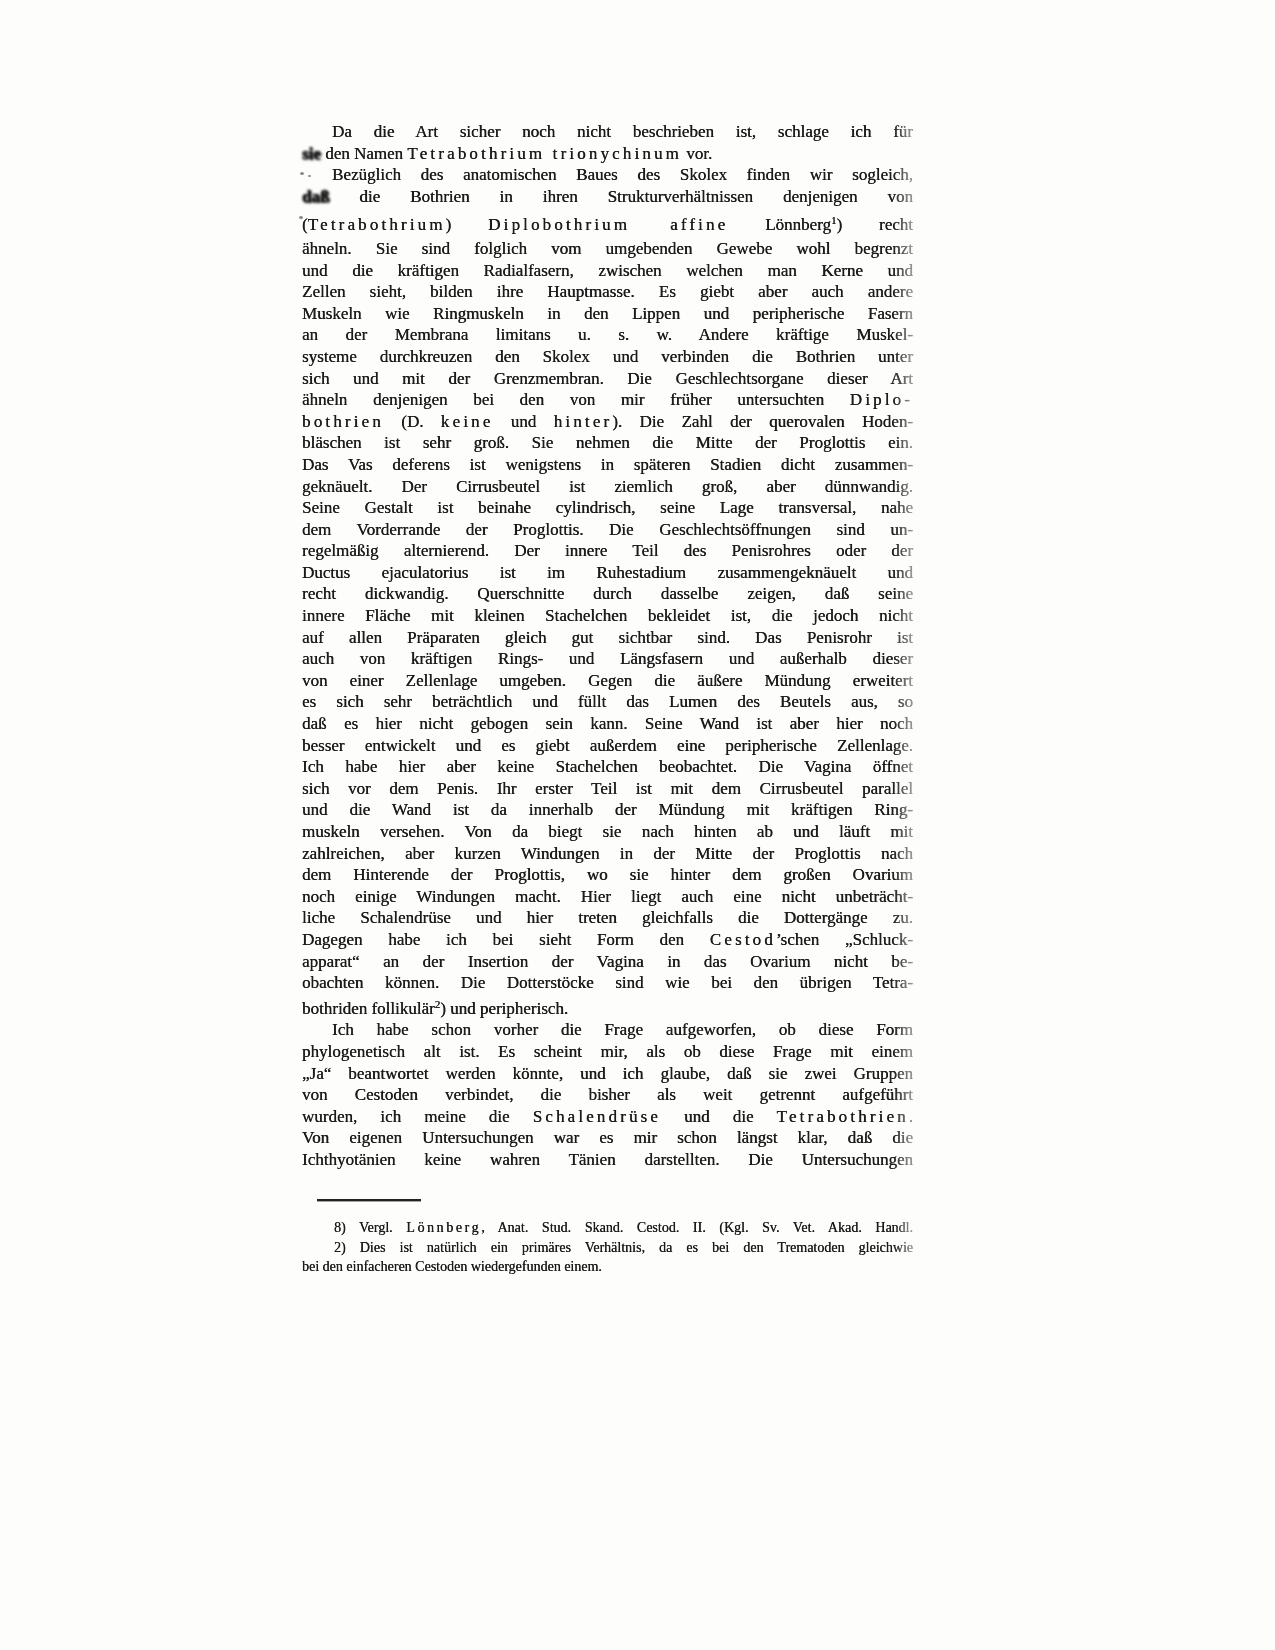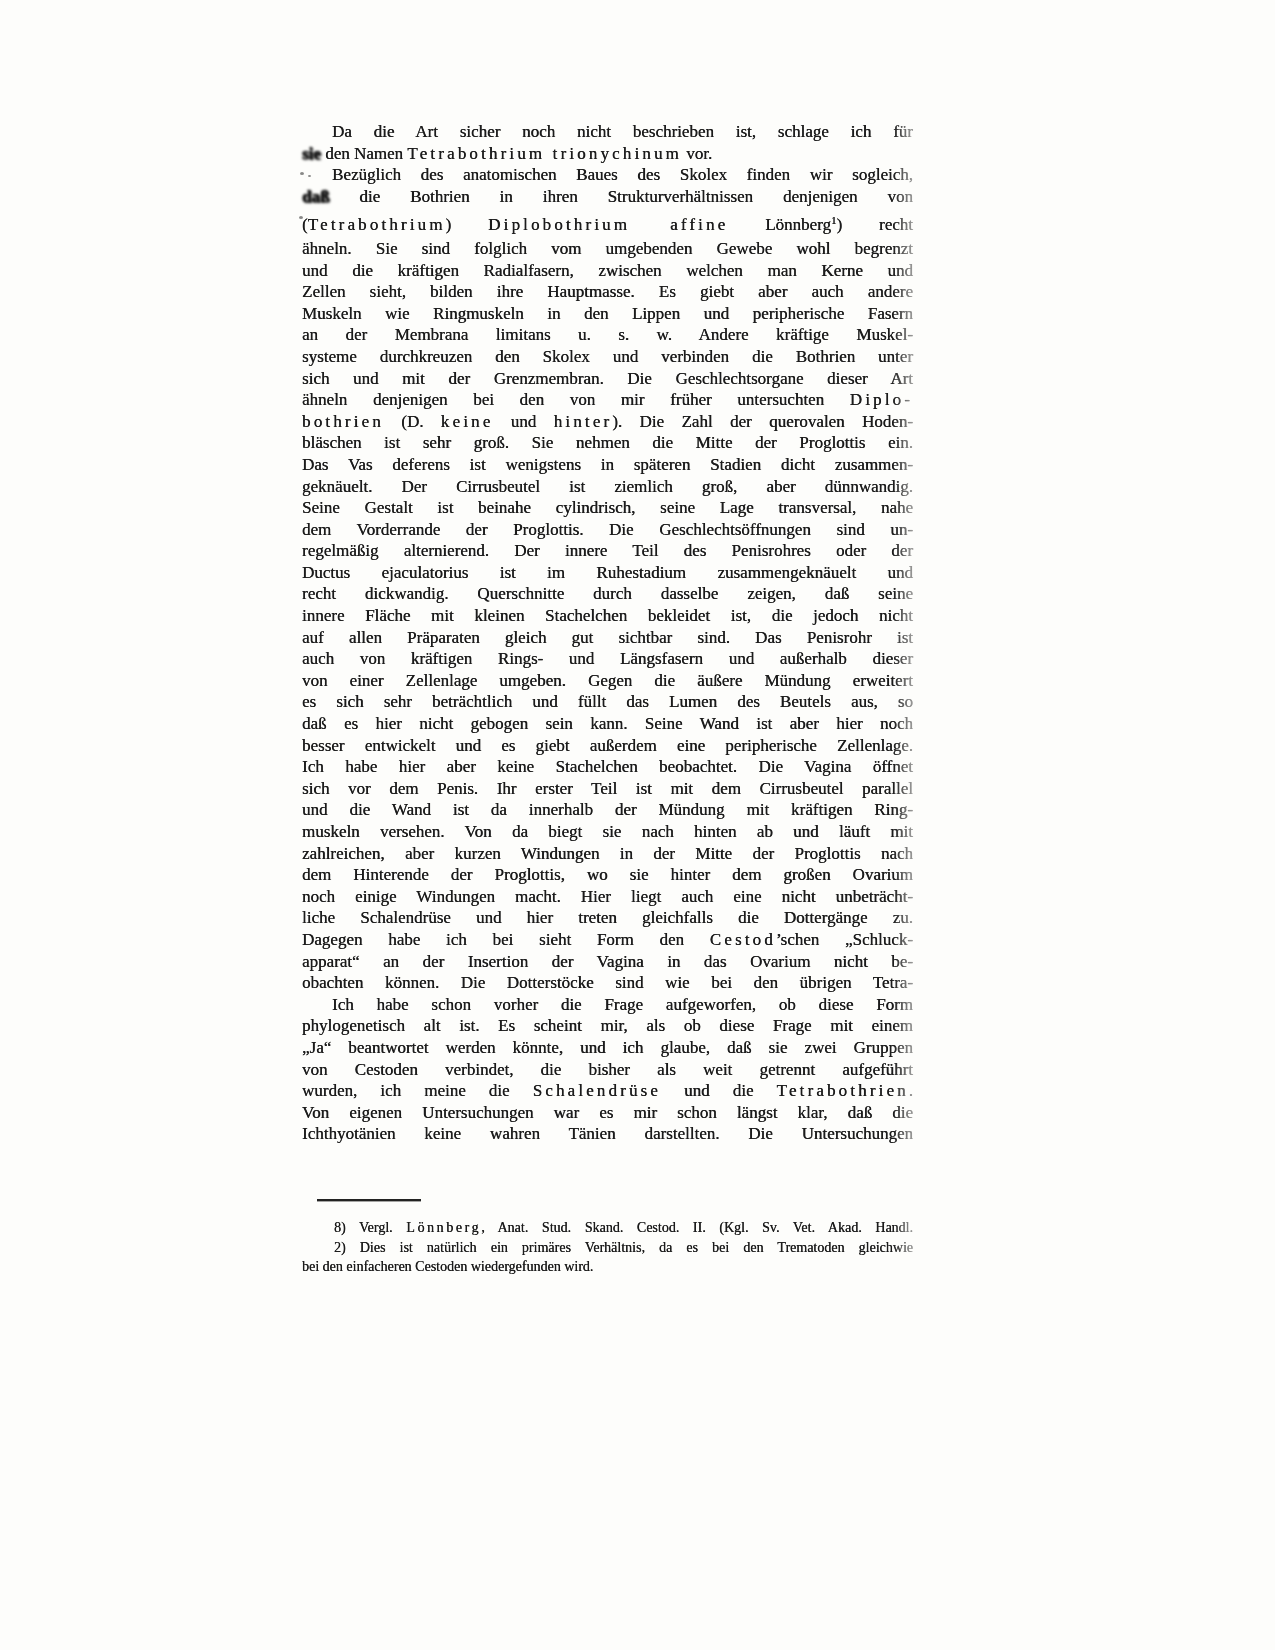--- a/index.html
+++ b/index.html
@@ -88,31 +88,32 @@
       <div class="line just"><span class="seg-normal">sich vor dem Penis.  Ihr erster Teil ist mit dem Cirrusbeutel parallel</span></div>
       <div class="line just"><span class="seg-normal">und die Wand ist da innerhalb der Mündung mit kräftigen Ring-</span></div>
       <div class="line just"><span class="seg-normal">muskeln versehen.  Von da biegt sie nach hinten ab und läuft mit</span></div>
       <div class="line just"><span class="seg-normal">zahlreichen, aber kurzen Windungen in der Mitte der Proglottis nach</span></div>
       <div class="line just"><span class="seg-normal">dem Hinterende der Proglottis, wo sie hinter dem großen Ovarium</span></div>
       <div class="line just"><span class="seg-normal">noch einige Windungen macht.  Hier liegt auch eine nicht unbeträcht-</span></div>
       <div class="line just"><span class="seg-normal">liche Schalendrüse und hier treten gleichfalls die Dottergänge zu.</span></div>
       <div class="line just"><span class="seg-normal">Dagegen habe ich bei sieht Form den </span><span class="seg-spaced">Cestod</span><span class="seg-normal">’schen „Schluck-</span></div>
       <div class="line just"><span class="seg-normal">apparat“ an der Insertion der Vagina in das Ovarium nicht be-</span></div>
       <div class="line just"><span class="seg-normal">obachten können.  Die Dotterstöcke sind wie bei den übrigen Tetra-</span></div>
+      <div class="line left"><span class="seg-normal">bothriden follikulär</span><span class="seg-sup">2</span><span class="seg-normal">) und peripherisch.</span></div>
       <div class="line just ind"><span class="seg-normal">Ich habe schon vorher die Frage aufgeworfen, ob diese Form</span></div>
       <div class="line just"><span class="seg-normal">phylogenetisch alt ist.  Es scheint mir, als ob diese Frage mit einem</span></div>
       <div class="line just"><span class="seg-normal">„Ja“ beantwortet werden könnte, und ich glaube, daß sie zwei Gruppen</span></div>
       <div class="line just"><span class="seg-normal">von Cestoden verbindet, die bisher als weit getrennt aufgeführt</span></div>
       <div class="line just"><span class="seg-normal">wurden, ich meine die </span><span class="seg-spaced">Schalendrüse</span><span class="seg-normal"> und die </span><span class="seg-spaced">Tetrabothrien</span><span class="seg-normal">.</span></div>
       <div class="line just"><span class="seg-normal">Von eigenen Untersuchungen war es mir schon längst klar, daß die</span></div>
       <div class="line just"><span class="seg-normal">Ichthyotänien keine wahren Tänien darstellten.  Die Untersuchungen</span></div>
     </div>
   <div class="fnrule"></div>
   <div class="footnotes">
       <div class="line just ind"><span class="seg-normal">8) Vergl. </span><span class="seg-spaced">Lönnberg</span><span class="seg-normal">, Anat. Stud. Skand. Cestod. II. (Kgl. Sv. Vet. Akad. Handl.</span></div>
       <div class="line just ind"><span class="seg-normal">2) Dies ist natürlich ein primäres Verhältnis, da es bei den Trematoden gleichwie</span></div>
-      <div class="line left"><span class="seg-normal">bei den einfacheren Cestoden wiedergefunden wird.</span></div>
+      <div class="line left"><span class="seg-normal">bei den einfacheren Cestoden wiedergefunden einem.</span></div>
     </div>
   <div class="edge-fade"></div>
   <div class="speck s1"></div>
   <div class="speck s2"></div>
   <div class="speck s3"></div>
 </div>
 
 </body></html>

